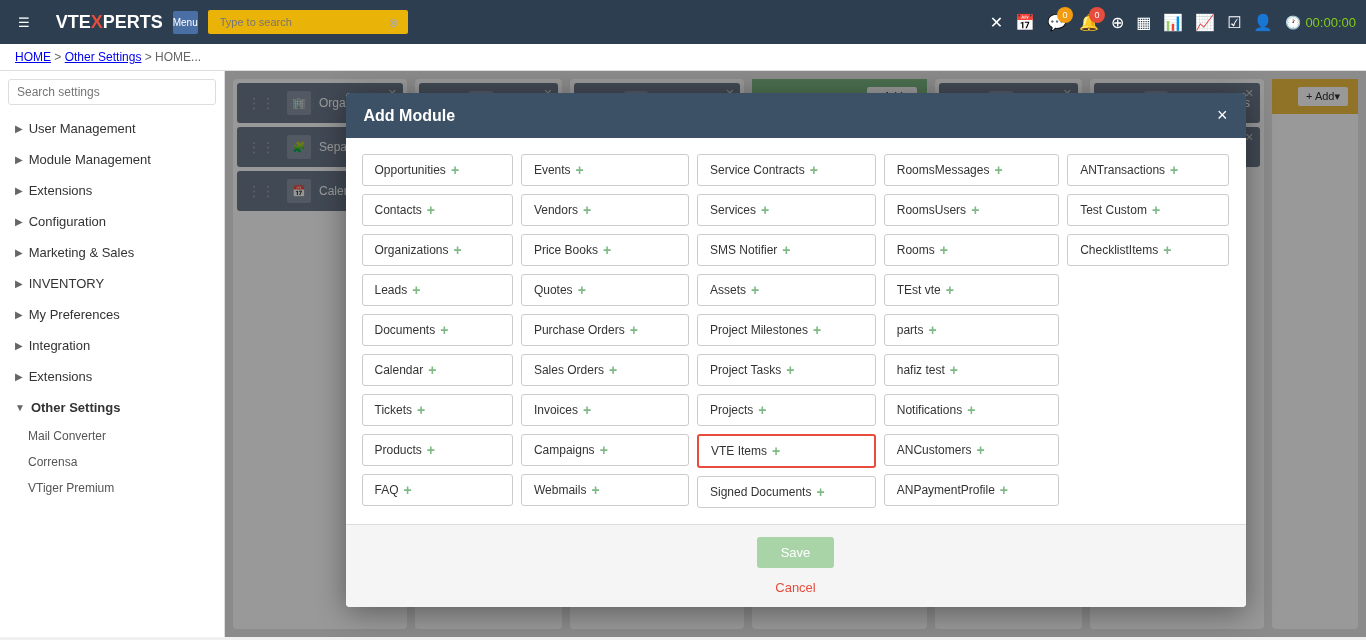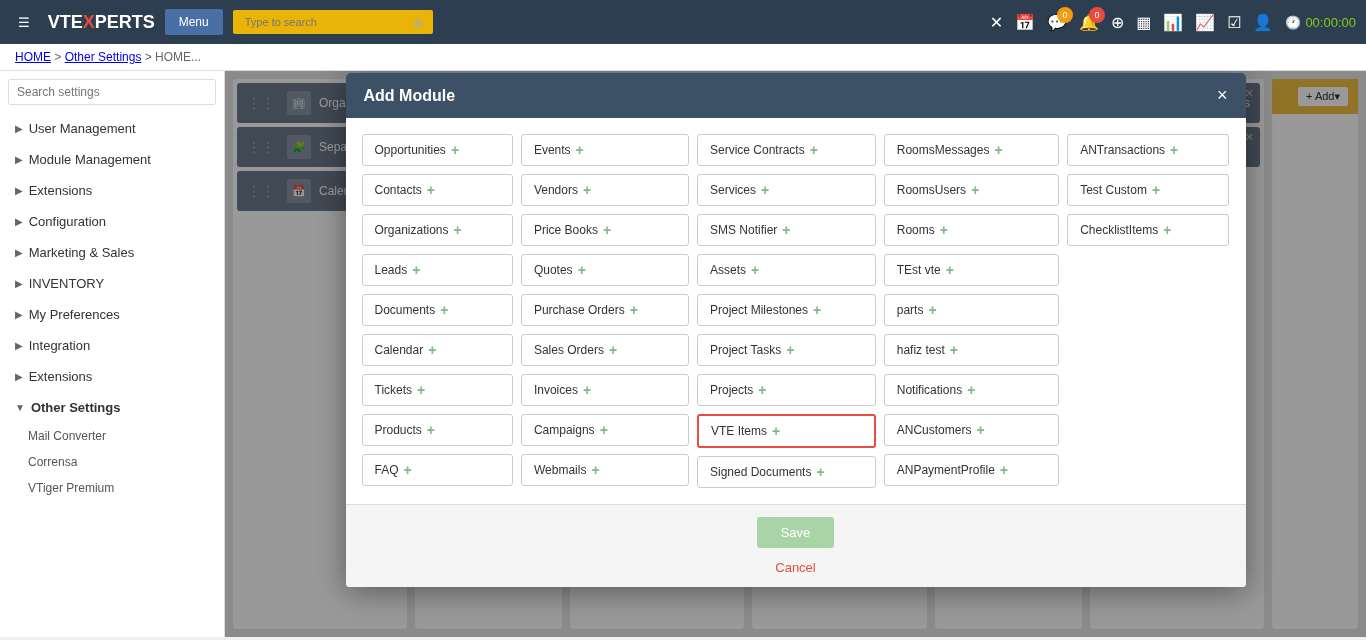--- a/index.html
+++ b/index.html
@@ -13,37 +13,38 @@
       align-items: center;
       padding: 0 10px;
       gap: 10px;
       position: relative;
       z-index: 10;
     }
     .navbar-logo {
       color: white;
       font-size: 18px;
       font-weight: bold;
+      margin-left: 8px;
     }
     .navbar-logo span { color: #e74c3c; }
     .menu-btn {
       background: none;
       border: none;
       color: white;
       cursor: pointer;
       font-size: 13px;
       padding: 4px 8px;
     }
     .nav-menu-btn {
       background: #4a6fa5;
       color: white;
       border: none;
-      padding: 6px 14px;
-      cursor: pointer;
-      font-size: 12px;
+      padding: 6px 0;
+      cursor: pointer;
+      font-size: 10px;
       border-radius: 2px;
     }
     .search-bar {
       background: #eab308;
       border: none;
       padding: 6px 12px;
       width: 200px;
       font-size: 11px;
       border-radius: 2px;
     }
@@ -214,21 +215,21 @@
     }
 
     
     .modal-overlay {
       position: absolute;
       top: 0; left: 0; right: 0; bottom: 0;
       background: rgba(0,0,0,0.4);
       display: flex;
       align-items: flex-start;
       justify-content: center;
-      padding-top: 2px;
+      padding-top: 22px;
       z-index: 100;
     }
     .modal {
       background: white;
       width: 900px;
       border-radius: 4px;
       overflow: hidden;
       box-shadow: 0 5px 30px rgba(0,0,0,0.4);
     }
     .modal-header {

